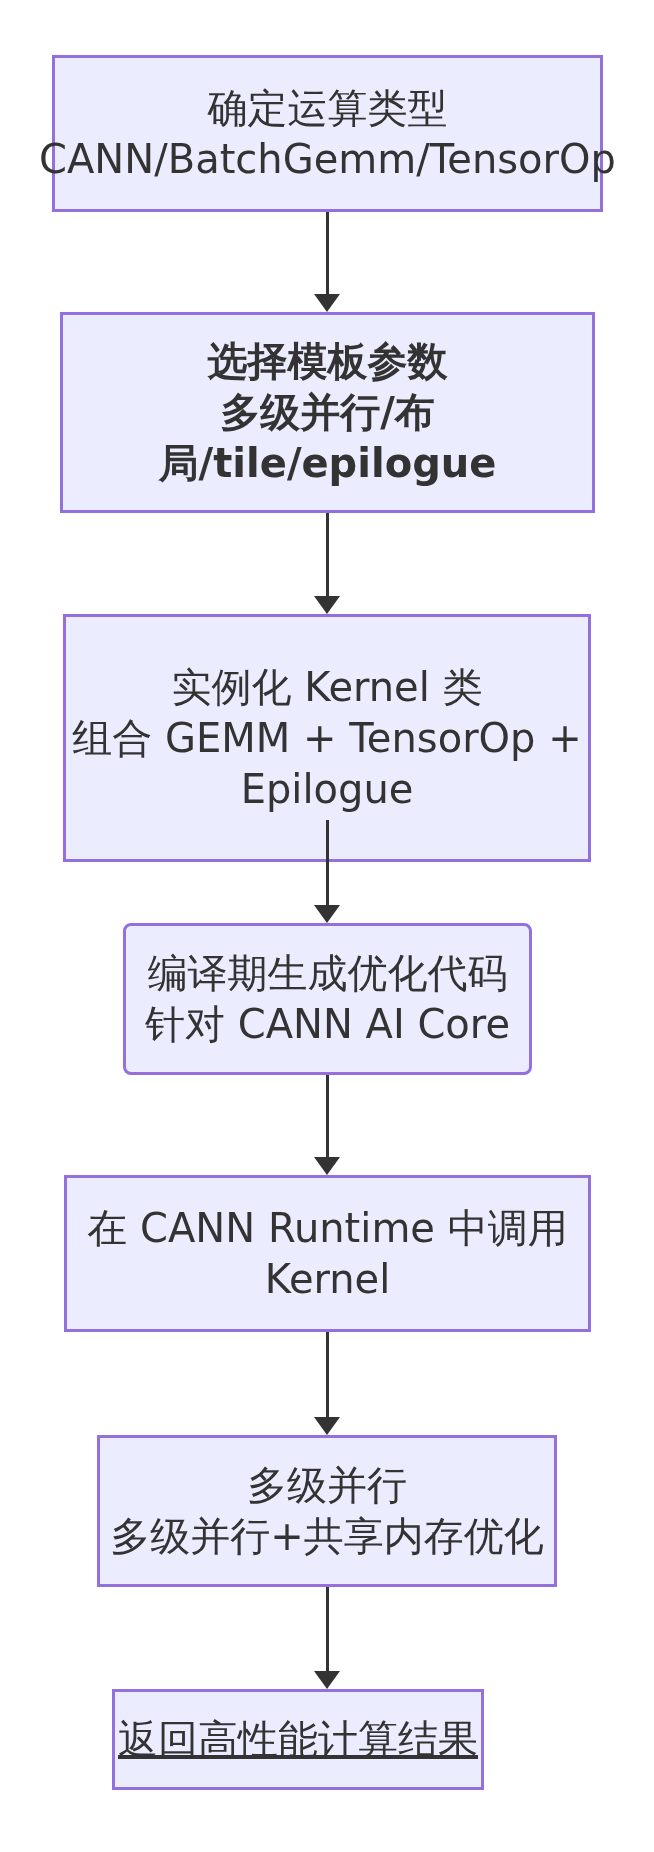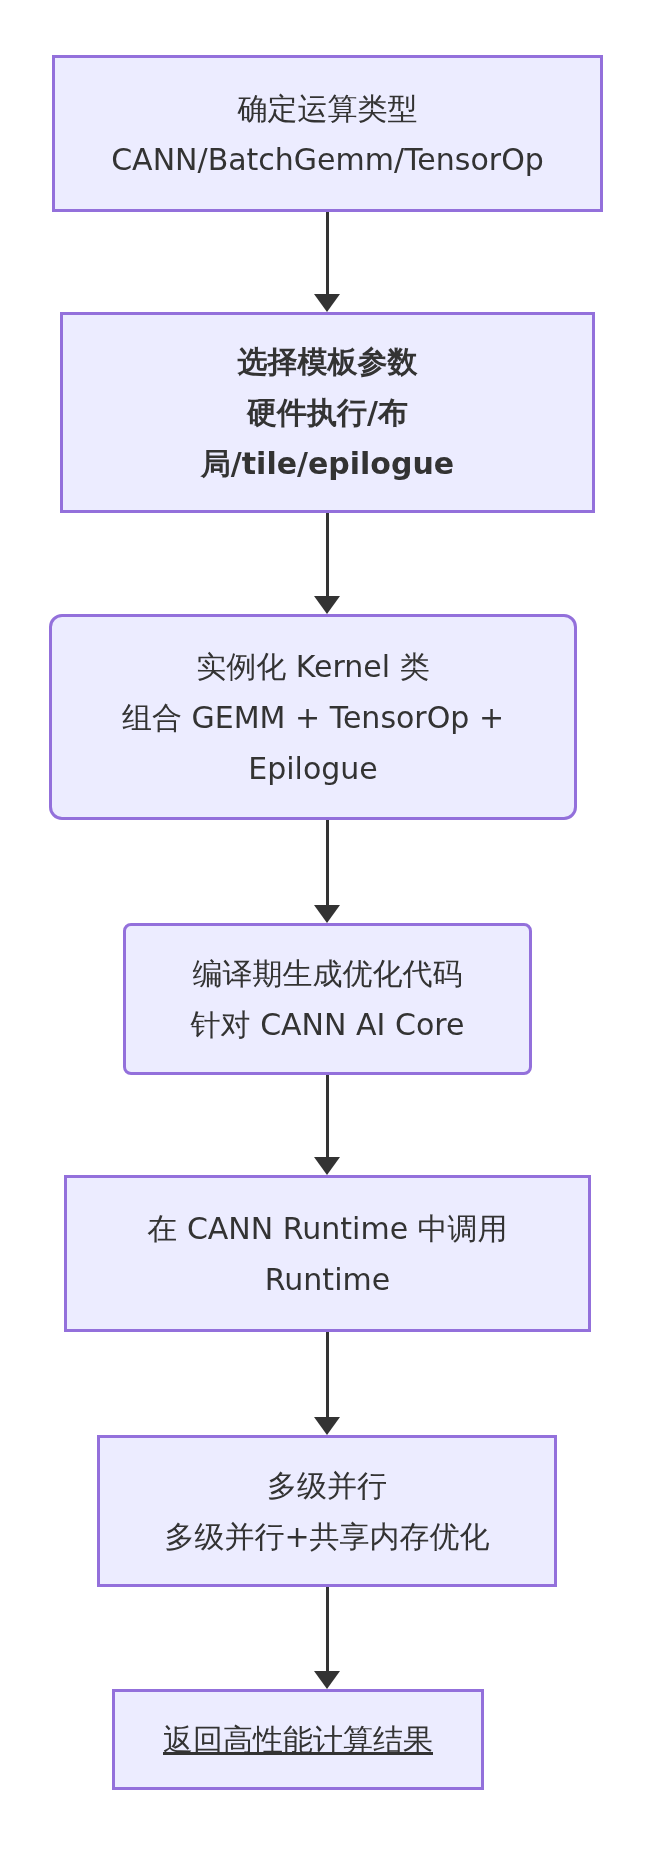--- a/index.html
+++ b/index.html
@@ -21,21 +21,21 @@
     background: var(--node-fill, #ECECFF);
     border: 3px solid var(--node-border, #9370DB);
     color: var(--text-color, #333333);
     display: flex;
     flex-direction: column;
     align-items: center;
     justify-content: center;
     text-align: center;
   }
   .node .line {
-    font-size: 30px;
+    font-size: 40px;
     line-height: 51px;
     white-space: nowrap;
   }
   .edge {
     position: absolute;
     width: 30px;
     margin-left: -15px;
     display: flex;
     flex-direction: column;
     align-items: center;
@@ -63,30 +63,30 @@
     <div class="line">CANN/BatchGemm/TensorOp</div>
   </div>
 
   <div class="edge" style="left:327px; top:212px; height:100px;">
     <div class="shaft"></div>
     <div class="head"></div>
   </div>
 
   <div class="node" style="left:60px; top:312px; width:535px; height:201px;font-weight:bold;">
     <div class="line">选择模板参数</div>
-    <div class="line">硬件执行/布</div>
+    <div class="line">多级并行/布</div>
     <div class="line">局/tile/epilogue</div>
   </div>
 
   <div class="edge" style="left:327px; top:513px; height:101px;">
     <div class="shaft"></div>
     <div class="head"></div>
   </div>
 
-  <div class="node" style="left:49px; top:614px; width:528px; height:206px;border-radius:13px;">
+  <div class="node" style="left:63px; top:614px; width:528px; height:248px;">
     <div class="line">实例化 Kernel 类</div>
     <div class="line">组合 GEMM + TensorOp +</div>
     <div class="line">Epilogue</div>
   </div>
 
   <div class="edge" style="left:327px; top:820px; height:103px;">
     <div class="shaft"></div>
     <div class="head"></div>
   </div>
 
@@ -95,21 +95,21 @@
     <div class="line">针对 CANN AI Core</div>
   </div>
 
   <div class="edge" style="left:327px; top:1075px; height:100px;">
     <div class="shaft"></div>
     <div class="head"></div>
   </div>
 
   <div class="node" style="left:64px; top:1175px; width:527px; height:157px;">
     <div class="line">在 CANN Runtime 中调用</div>
-    <div class="line">Runtime</div>
+    <div class="line">Kernel</div>
   </div>
 
   <div class="edge" style="left:327px; top:1332px; height:103px;">
     <div class="shaft"></div>
     <div class="head"></div>
   </div>
 
   <div class="node" style="left:97px; top:1435px; width:460px; height:152px;">
     <div class="line">多级并行</div>
     <div class="line">多级并行+共享内存优化</div>

